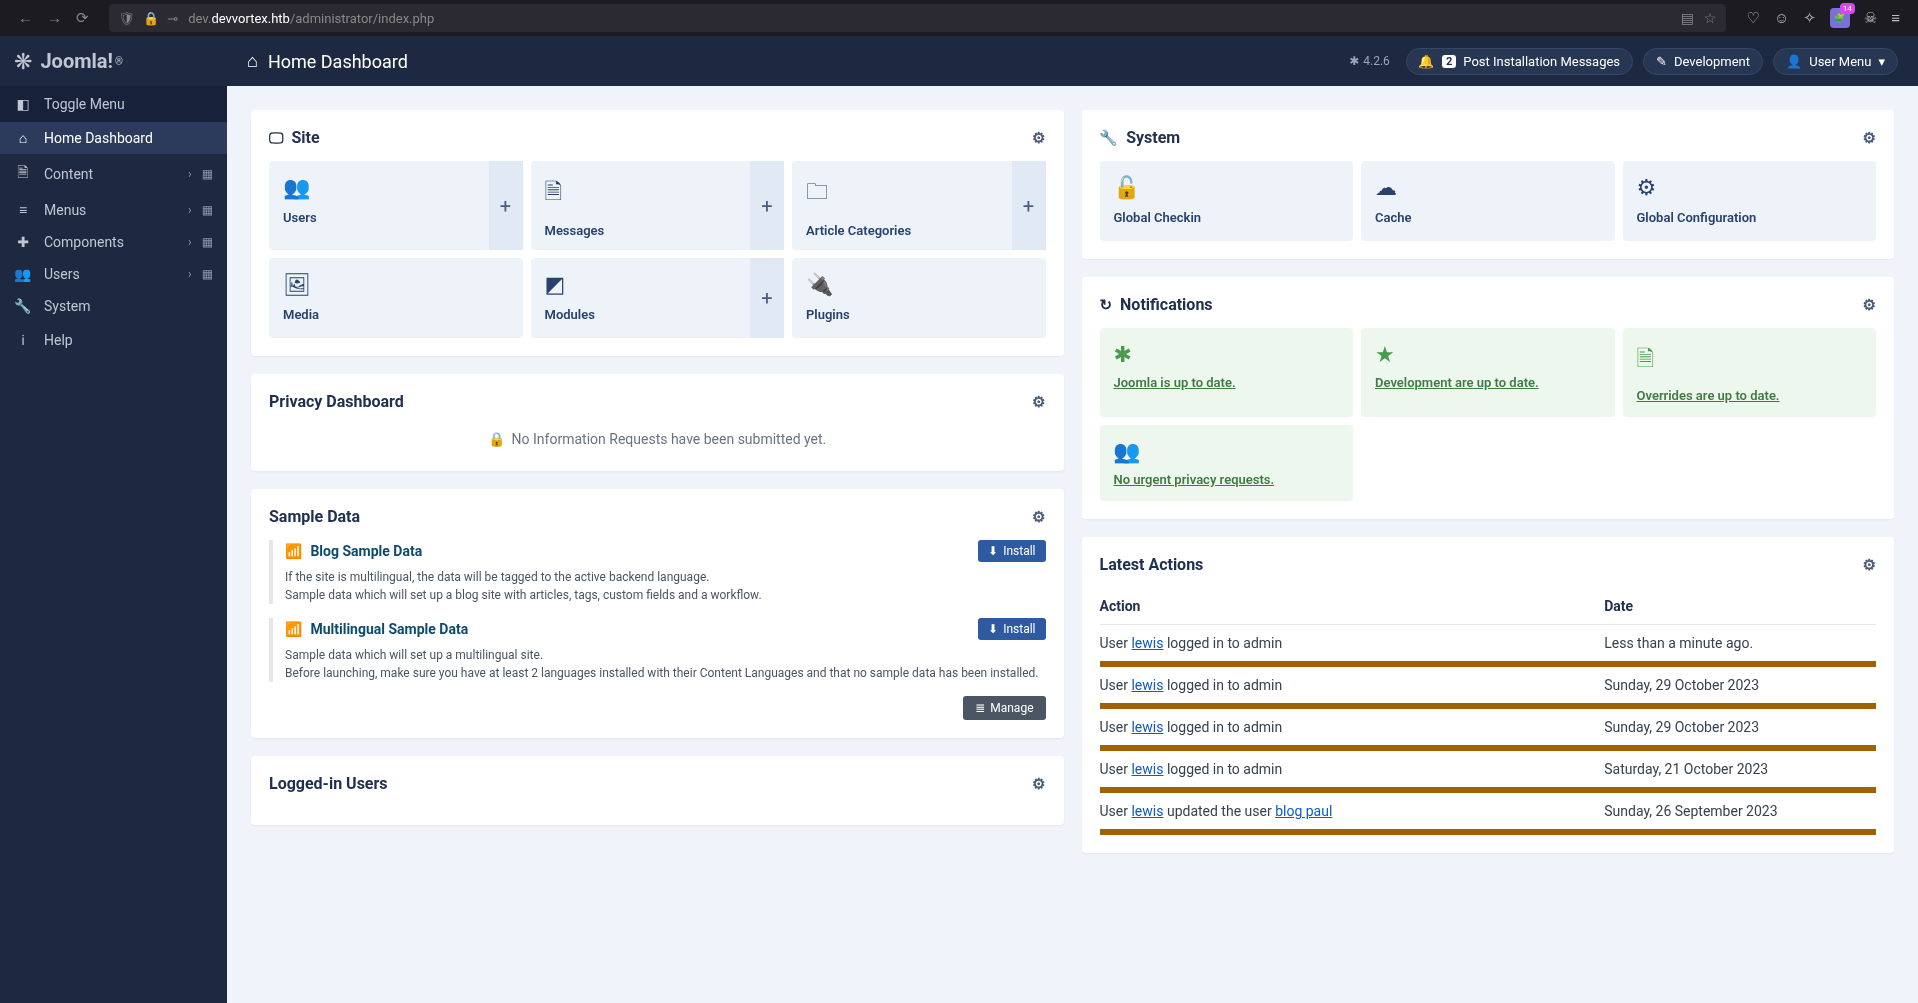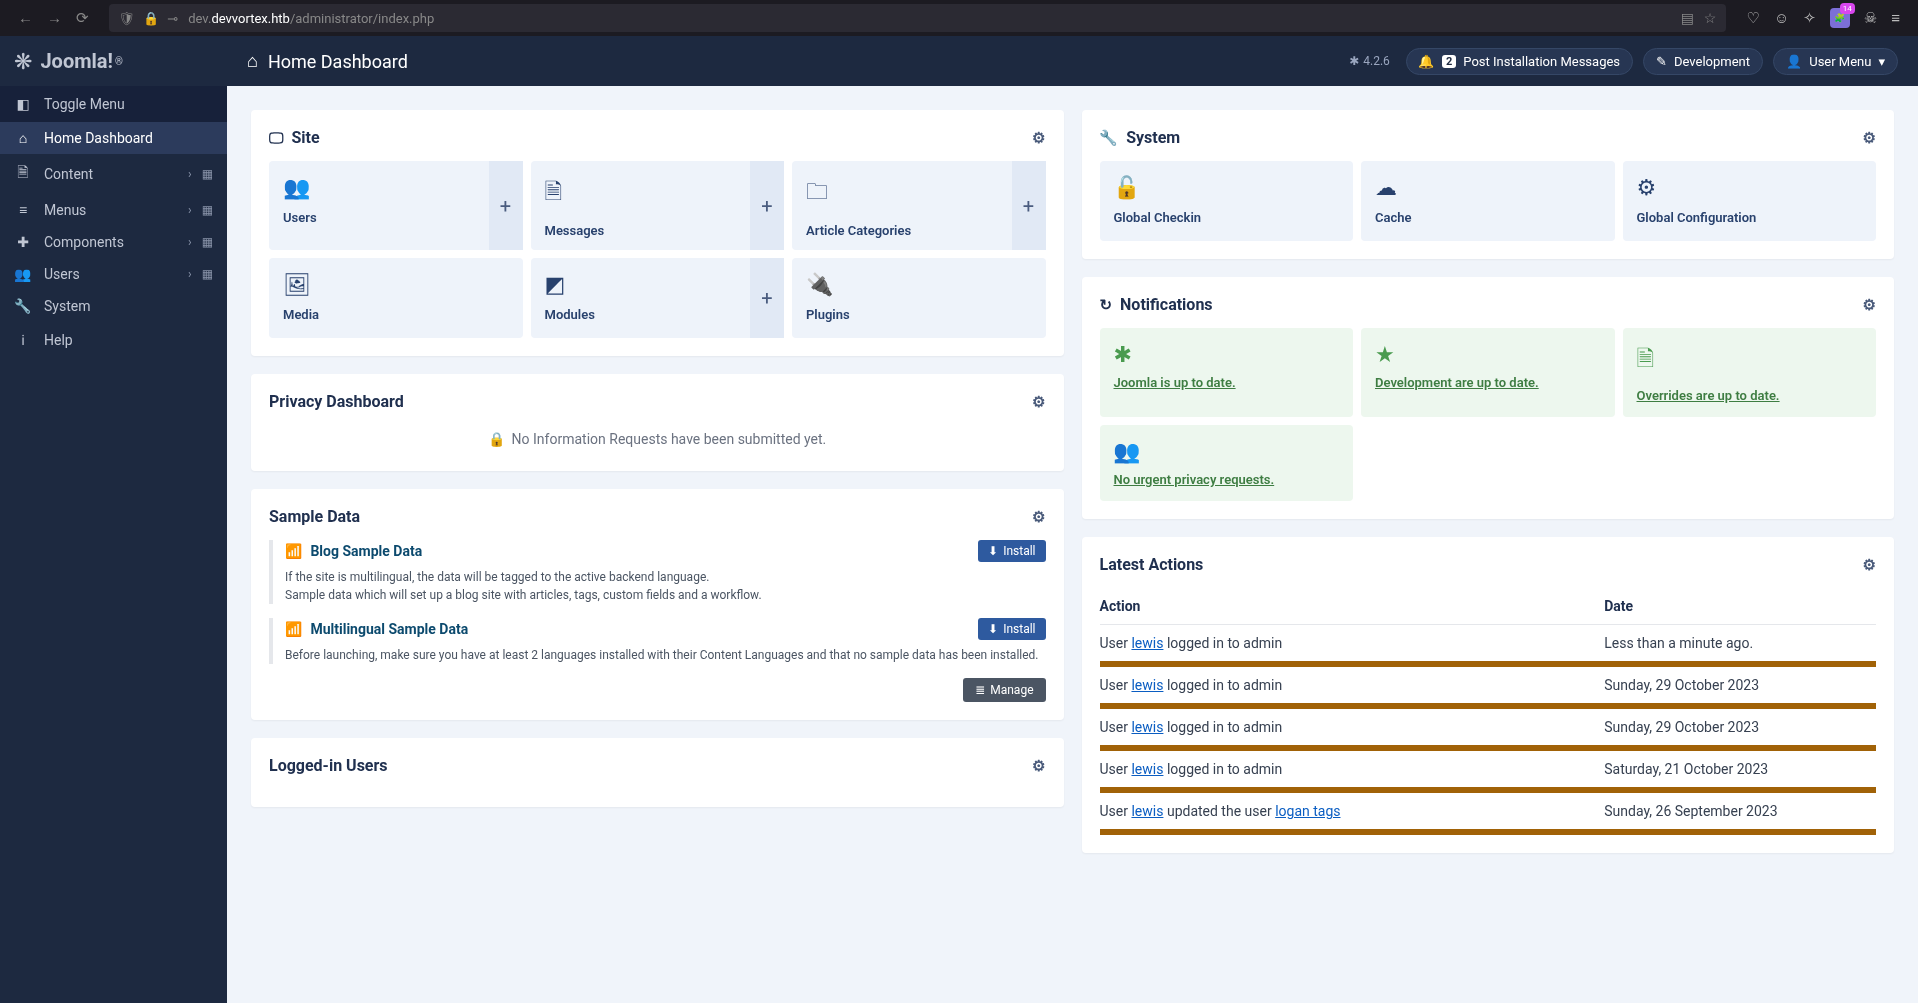--- a/index.html
+++ b/index.html
@@ -286,20 +286,21 @@
           <div class="sample-block">
             <div class="sample-head">
               <span class="wifi-icon">📶</span>
               <span class="sample-title">Multilingual Sample Data</span>
               <button class="install-btn">
                   <span>⬇</span>
                   <span>Install</span>
                 </button>
             </div>
             <div class="sample-desc">
+              <div>Sample data which will set up a multilingual site.</div>
               <div>Before launching, make sure you have at least 2 languages installed with their Content Languages and that no sample data has been installed.</div>
             </div>
           </div>
 
           <div class="manage-row">
             <button class="manage-btn">
                 <span>≣</span>
                 <span>Manage</span>
               </button>
           </div>
@@ -392,21 +393,21 @@
                 </tr>
                 <tr>
                   <td>User <a class="link">lewis</a> logged in to admin</td>
                   <td>Sunday, 29 October 2023</td>
                 </tr>
                 <tr>
                   <td>User <a class="link">lewis</a> logged in to admin</td>
                   <td>Saturday, 21 October 2023</td>
                 </tr>
                 <tr>
-                  <td>User <a class="link">lewis</a> updated the user <a class="link">logan tags</a></td>
+                  <td>User <a class="link">lewis</a> updated the user <a class="link">blog paul</a></td>
                   <td>Sunday, 26 September 2023</td>
                 </tr>
               </tbody>
           </table>
         </div>
       </div>
     </div>
   </div>
 </div>
 

